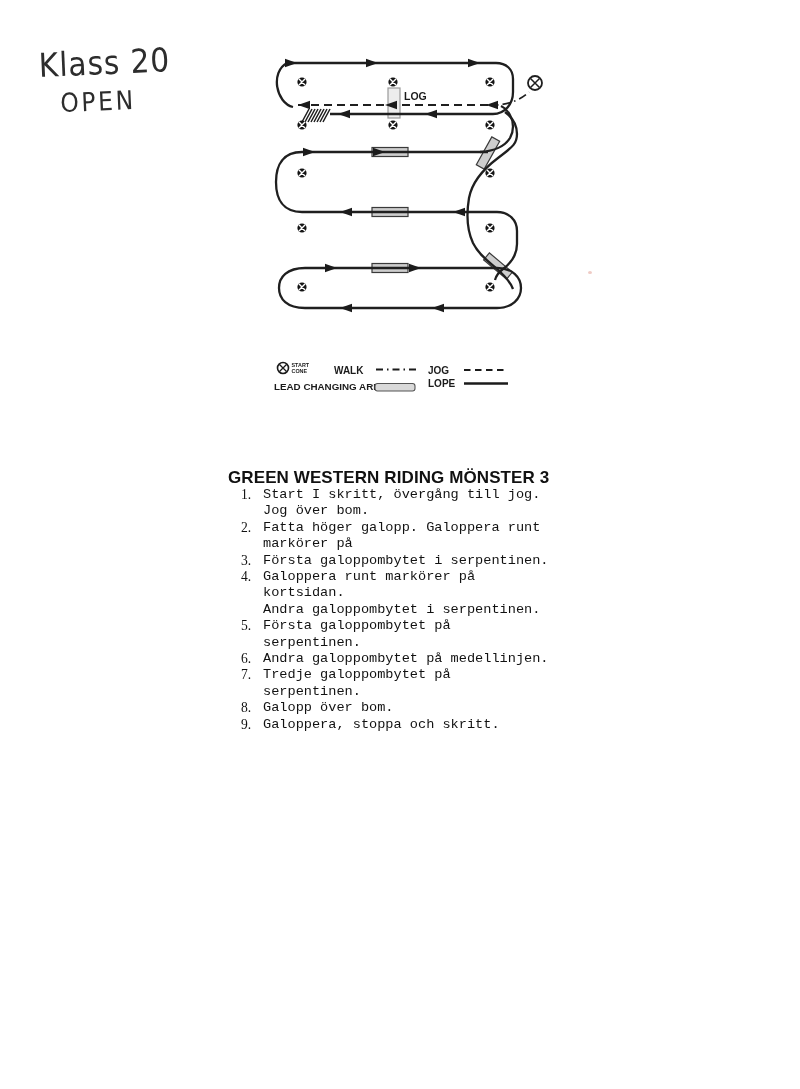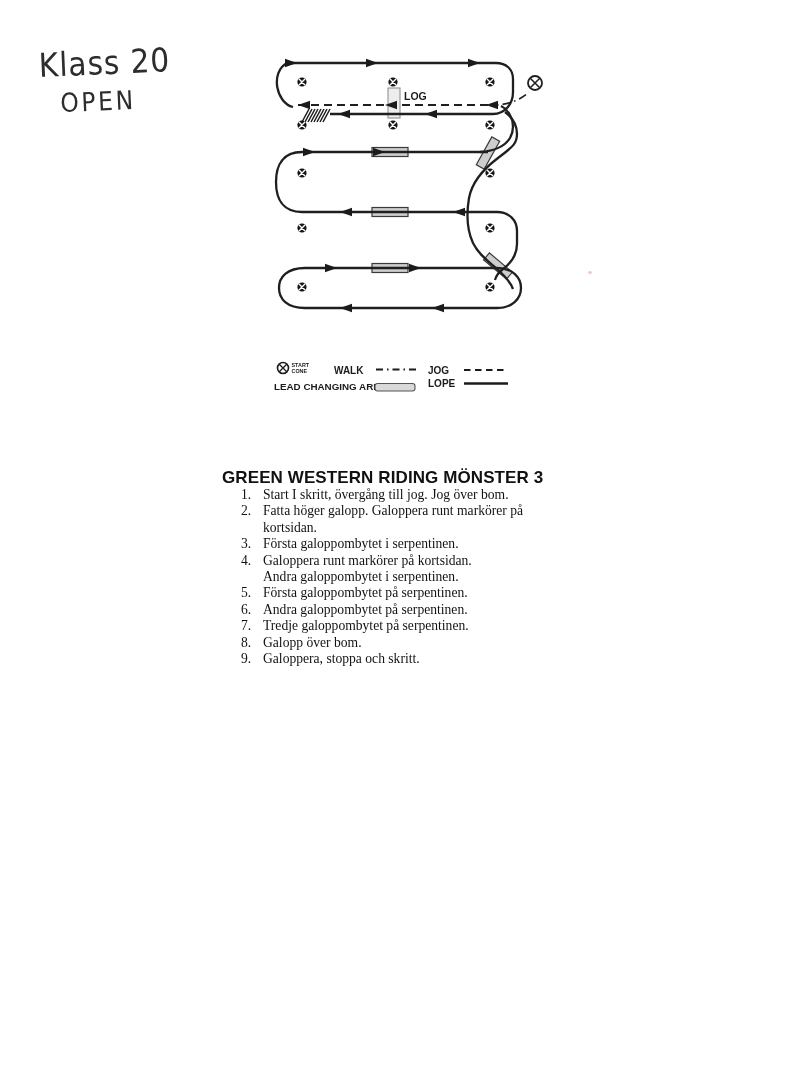--- a/index.html
+++ b/index.html
@@ -14,32 +14,32 @@
     transform:rotate(-2.5deg) scaleX(.9);transform-origin:left top;
   }
   .hand-line1{font-size:33px;letter-spacing:1px;}
   .hand-line2{font-size:26px;letter-spacing:3px;margin-left:22px;margin-top:4px;}
   
   .diagram-svg{position:absolute;left:258px;top:48px;}
   .legend-svg{position:absolute;left:268px;top:353px;}
   .svg-label{font-family:"Liberation Sans",sans-serif;font-weight:bold;fill:#1b1b1b;}
   
   .pattern-title{
-    position:absolute;left:222px;top:468px;margin:0;
+    position:absolute;left:228px;top:468px;margin:0;
     font-family:"Liberation Sans",sans-serif;font-weight:bold;font-size:17px;
     letter-spacing:.1px;color:#111;white-space:nowrap;
   }
   .steps{
     position:absolute;left:241px;top:487px;width:312px;margin:0;padding:0;
     list-style:none;font-size:13.6px;line-height:16.4px;color:#121212;
   }
   .steps li{display:flex;}
   .step-num{flex:0 0 22px;}
   .step-text{flex:1 1 auto;}
-  .step-line{display:block;}
+  .step-line{display:block;font-family:Liberation Mono, monospace;}
   .scan-speck{
     position:absolute;left:588px;top:271px;width:4px;height:3px;border-radius:50%;
     background:rgba(226,160,150,.55);
   }
 </style>
 </head>
 <body>
 
 <div class="page">
 
@@ -164,21 +164,20 @@
     <li>
       <span class="step-num">1.</span>
       <span class="step-text">
           <span class="step-line">Start I skritt, övergång till jog. Jog över bom.</span>
         </span>
     </li>
     <li>
       <span class="step-num">2.</span>
       <span class="step-text">
         <span class="step-line">Fatta höger galopp. Galoppera runt markörer på</span>
-        <span class="step-line">kortsidan.</span>
       </span>
     </li>
     <li>
       <span class="step-num">3.</span>
       <span class="step-text">
           <span class="step-line">Första galoppombytet i serpentinen.</span>
         </span>
     </li>
     <li>
       <span class="step-num">4.</span>
@@ -189,21 +188,21 @@
     </li>
     <li>
       <span class="step-num">5.</span>
       <span class="step-text">
           <span class="step-line">Första galoppombytet på serpentinen.</span>
         </span>
     </li>
     <li>
       <span class="step-num">6.</span>
       <span class="step-text">
-          <span class="step-line">Andra galoppombytet på serpentinen.</span>
+          <span class="step-line">Andra galoppombytet på medellinjen.</span>
         </span>
     </li>
     <li>
       <span class="step-num">7.</span>
       <span class="step-text">
           <span class="step-line">Tredje galoppombytet på serpentinen.</span>
         </span>
     </li>
     <li>
       <span class="step-num">8.</span>

